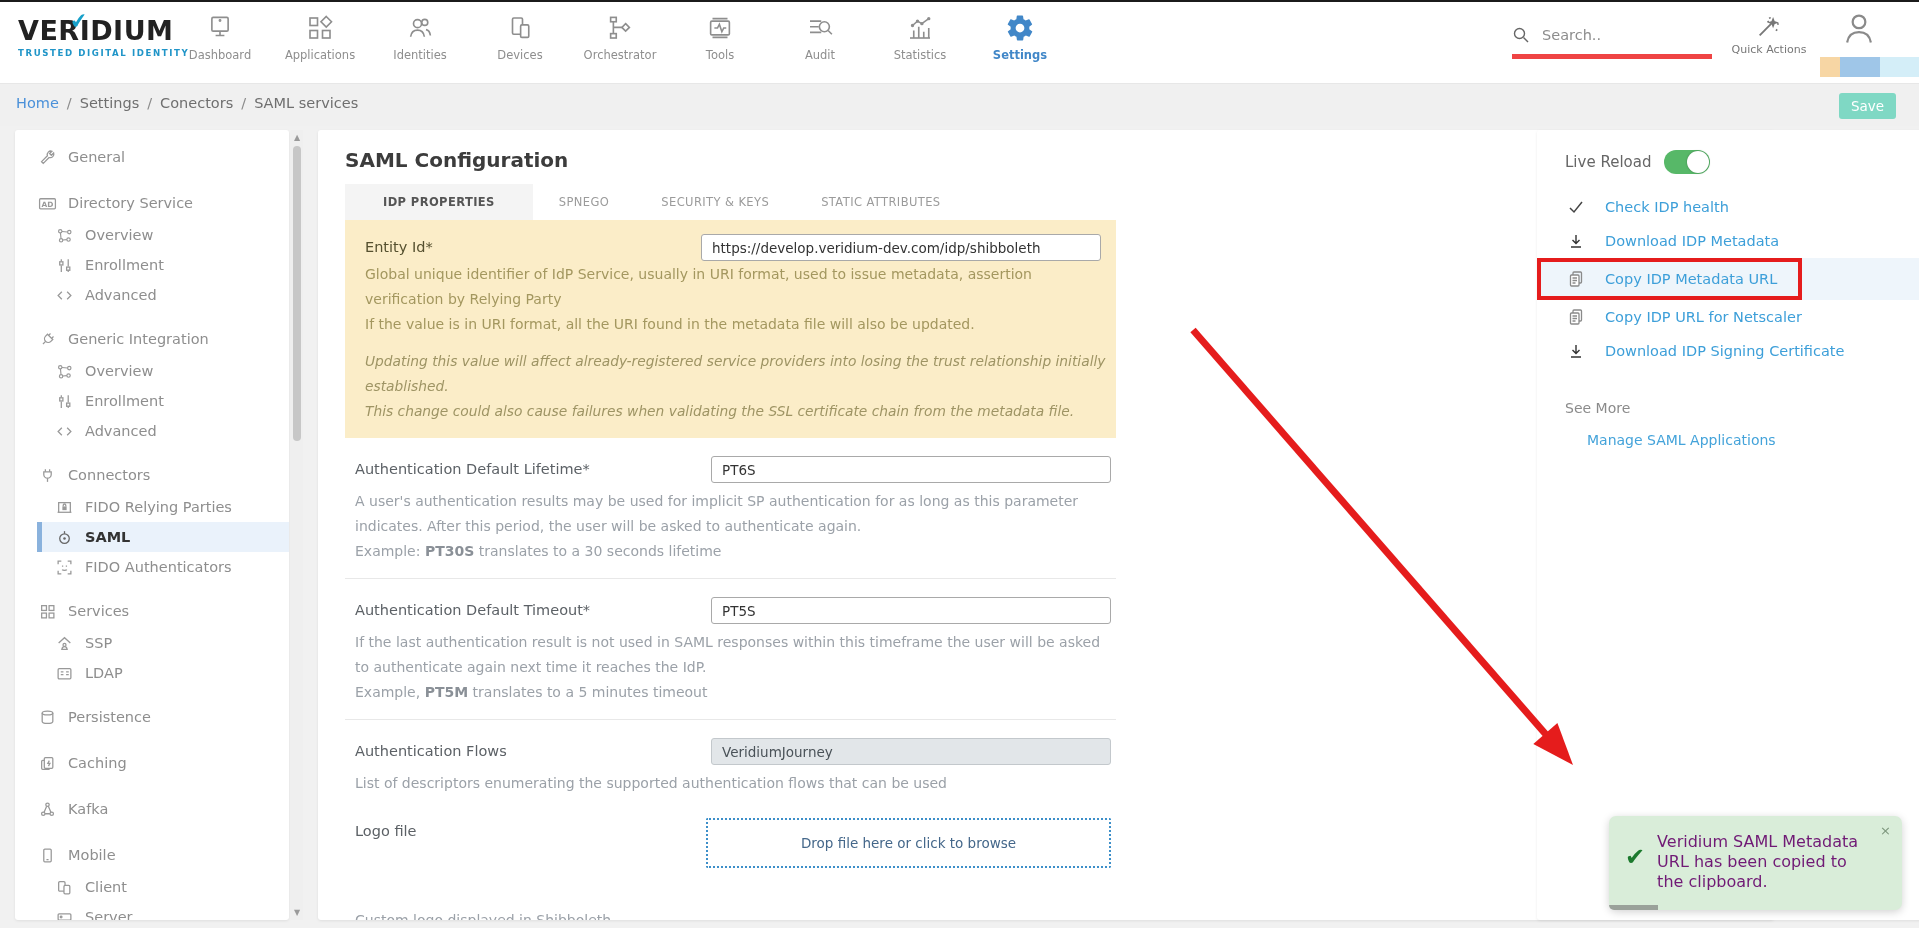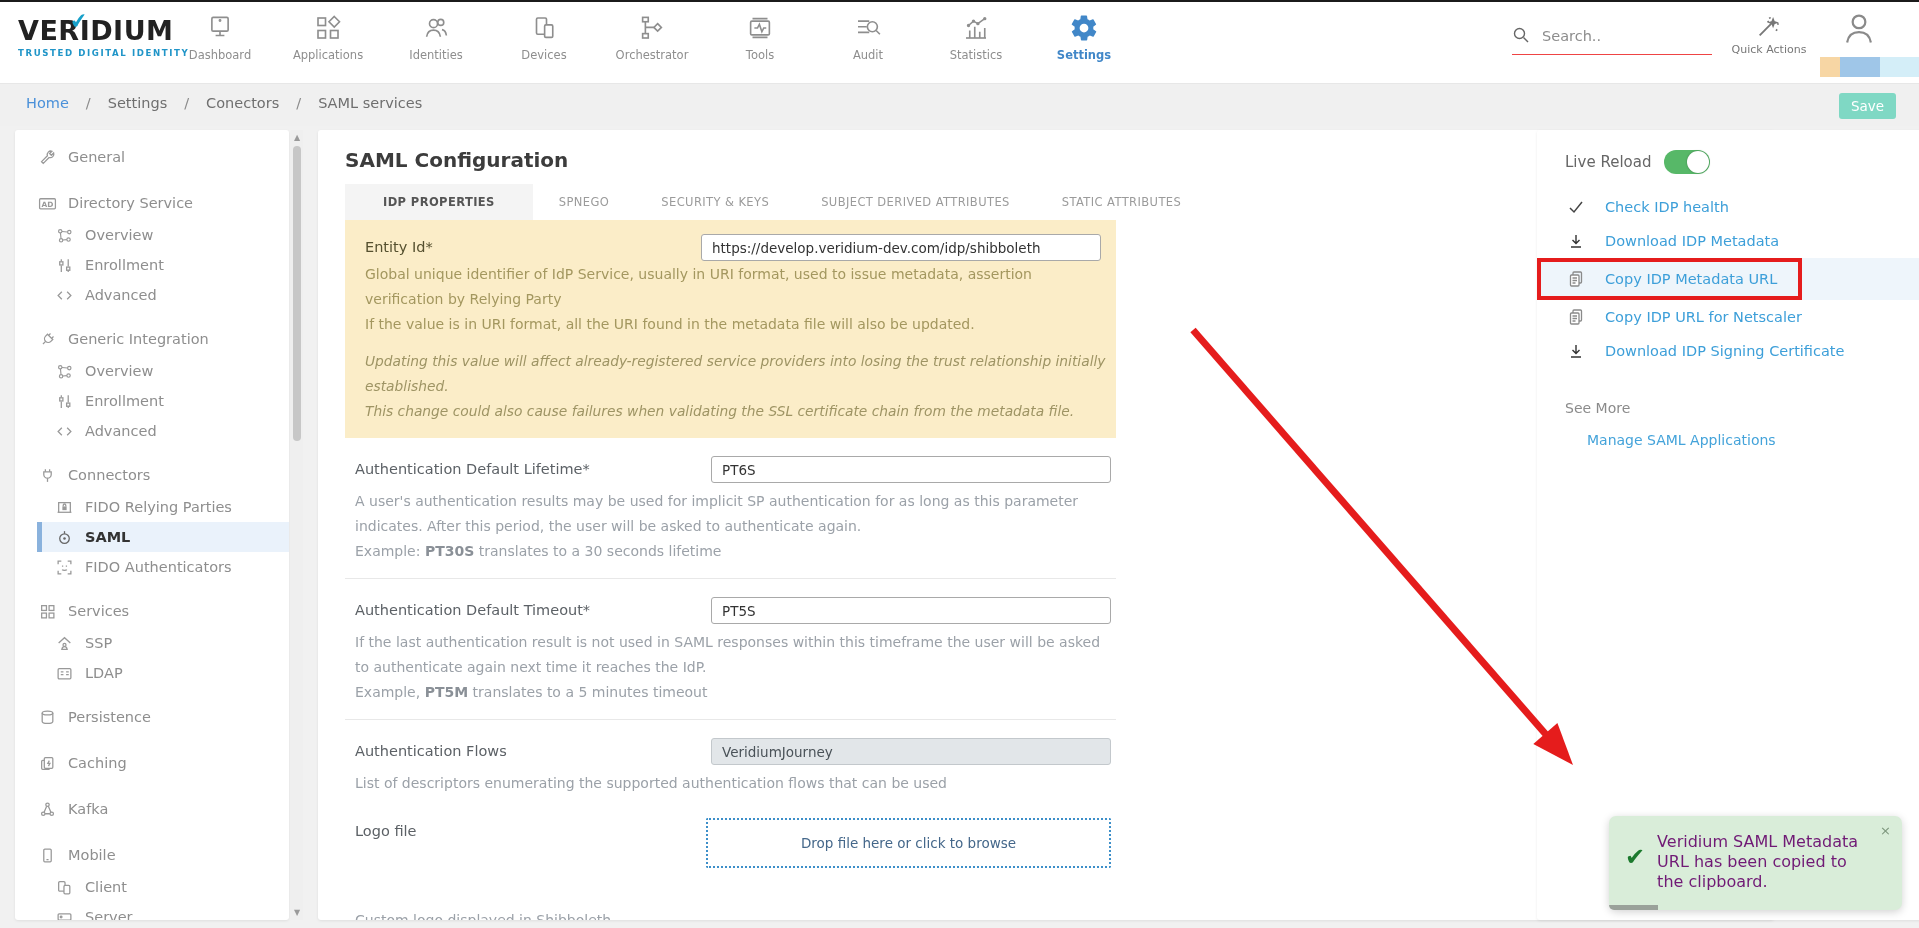--- a/index.html
+++ b/index.html
@@ -6,38 +6,38 @@
   html,body { width:1919px; height:928px; overflow:hidden; }
   body { font-family:"DejaVu Sans","Liberation Sans",sans-serif; background:#f1f1f1; position:relative; font-size:14px; color:#555; }
 
   
   .topstrip { position:absolute; top:0; left:0; right:0; height:2px; background:#1b1b1b; z-index:5; }
   .header { position:absolute; top:2px; left:0; right:0; height:82px; background:#fff; border-bottom:1px solid #e7e7e7; z-index:4; }
   .logo { position:absolute; left:18px; top:14px; width:190px; }
   .logo-title { font-size:27px; font-weight:bold; color:#222; letter-spacing:.5px; position:relative; line-height:30px; }
   .logo-check { position:absolute; left:52px; top:-10px; color:#17a0c9; font-size:21px; transform:rotate(-6deg); }
   .logo-sub { font-size:8.6px; color:#2095c8; letter-spacing:1.6px; font-weight:bold; margin-top:2px; }
-  .nav { position:absolute; left:170px; top:8px; display:flex;gap:8px; }
+  .nav { position:absolute; left:170px; top:8px; display:flex; }
   .nav-item { width:100px; text-align:center; color:#8e8e8e; cursor:pointer; }
   .nav-item .nicon { height:36px; display:flex; align-items:center; justify-content:center; }
   .nav-item .nlabel { font-size:11.5px; margin-top:2px; }
   .nav-item.active { color:#4187c8; }
   .nav-item.active .nlabel { font-weight:bold; }
-  .hsearch { position:absolute; left:1512px; top:24px; width:200px; border-bottom:1px solid #ef4444; display:flex; align-items:flex-end; gap:12px; padding-bottom:10px; }
+  .hsearch { position:absolute; left:1512px; top:24px; width:200px; border-bottom:5px solid #ef4444; display:flex; align-items:center; gap:12px; padding-bottom:10px; }
   .hsearch input { border:none; outline:none; font-size:14.5px; color:#777; width:150px; font-family:inherit; background:transparent; }
   .hsearch input::placeholder { color:#8d8d8d; }
   .quick { position:absolute; left:1723px; top:10px; width:92px; text-align:center; color:#777; cursor:pointer; }
   .quick .nlabel { font-size:11px; margin-top:3px; }
   .avatar { position:absolute; left:1840px; top:8px; color:#8a8a8a; cursor:pointer; }
   .pstrip { position:absolute; right:0; top:55px; display:flex; height:20px; }
   .pstrip .s1{ width:20px; background:#f7d6a4; } .pstrip .s2{ width:40px; background:#9fc6e8; } .pstrip .s3{ width:39px; background:#d4eef8; }
 
   
   .crumbbar { position:absolute; top:84px; left:0; right:0; height:42px; background:#f0f0f0; }
-  .crumbs { position:absolute; left:26px; top:11px; font-size:14.5px; color:#6f6f6f; display:flex; gap:17px; }
+  .crumbs { position:absolute; left:16px; top:11px; font-size:14.5px; color:#6f6f6f; display:flex; gap:8px; }
   .crumbs .home { color:#4a90d9; cursor:pointer; }
   .crumbs .sep { color:#8b8b8b; }
   .save-btn { position:absolute; right:23px; top:9px; width:57px; height:26px; background:#7fd8c4; color:#fff; border:none; border-radius:3px; font-size:13.5px; font-family:inherit; cursor:pointer; }
 
   
   .card { background:#fff; border-radius:3px; box-shadow:0 1px 3px rgba(0,0,0,.08); position:absolute; top:130px; height:790px; }
 
   
   .sidebar { left:15px; width:274px; padding-top:4px; overflow:hidden; }
   .side-item { display:flex; align-items:center; gap:11px; height:30px; color:#8e8e8e; font-size:14.5px; cursor:pointer; }
@@ -474,21 +474,20 @@
   <div class="arr" style="bottom:3px">▼</div>
 </div>
 
 <div class="card main-card">
   <div class="page-title">SAML Configuration</div>
   <div class="content-col">
     <div class="tabs">
       <div class="tab active">IDP PROPERTIES</div>
       <div class="tab">SPNEGO</div>
       <div class="tab">SECURITY &amp; KEYS</div>
-      <div class="tab">SUBJECT DERIVED ATTRIBUTES</div>
       <div class="tab">STATIC ATTRIBUTES</div>
     </div>
 
     <div class="warnbox">
       <div class="field-row">
         <span class="field-label">Entity Id*</span>
         <input class="tinput" type="text" value="https://develop.veridium-dev.com/idp/shibboleth" style="">
       </div>
       <div class="desc">
         <div>Global unique identifier of IdP Service, usually in URI format, used to issue metadata, assertion verification by Relying Party</div>

